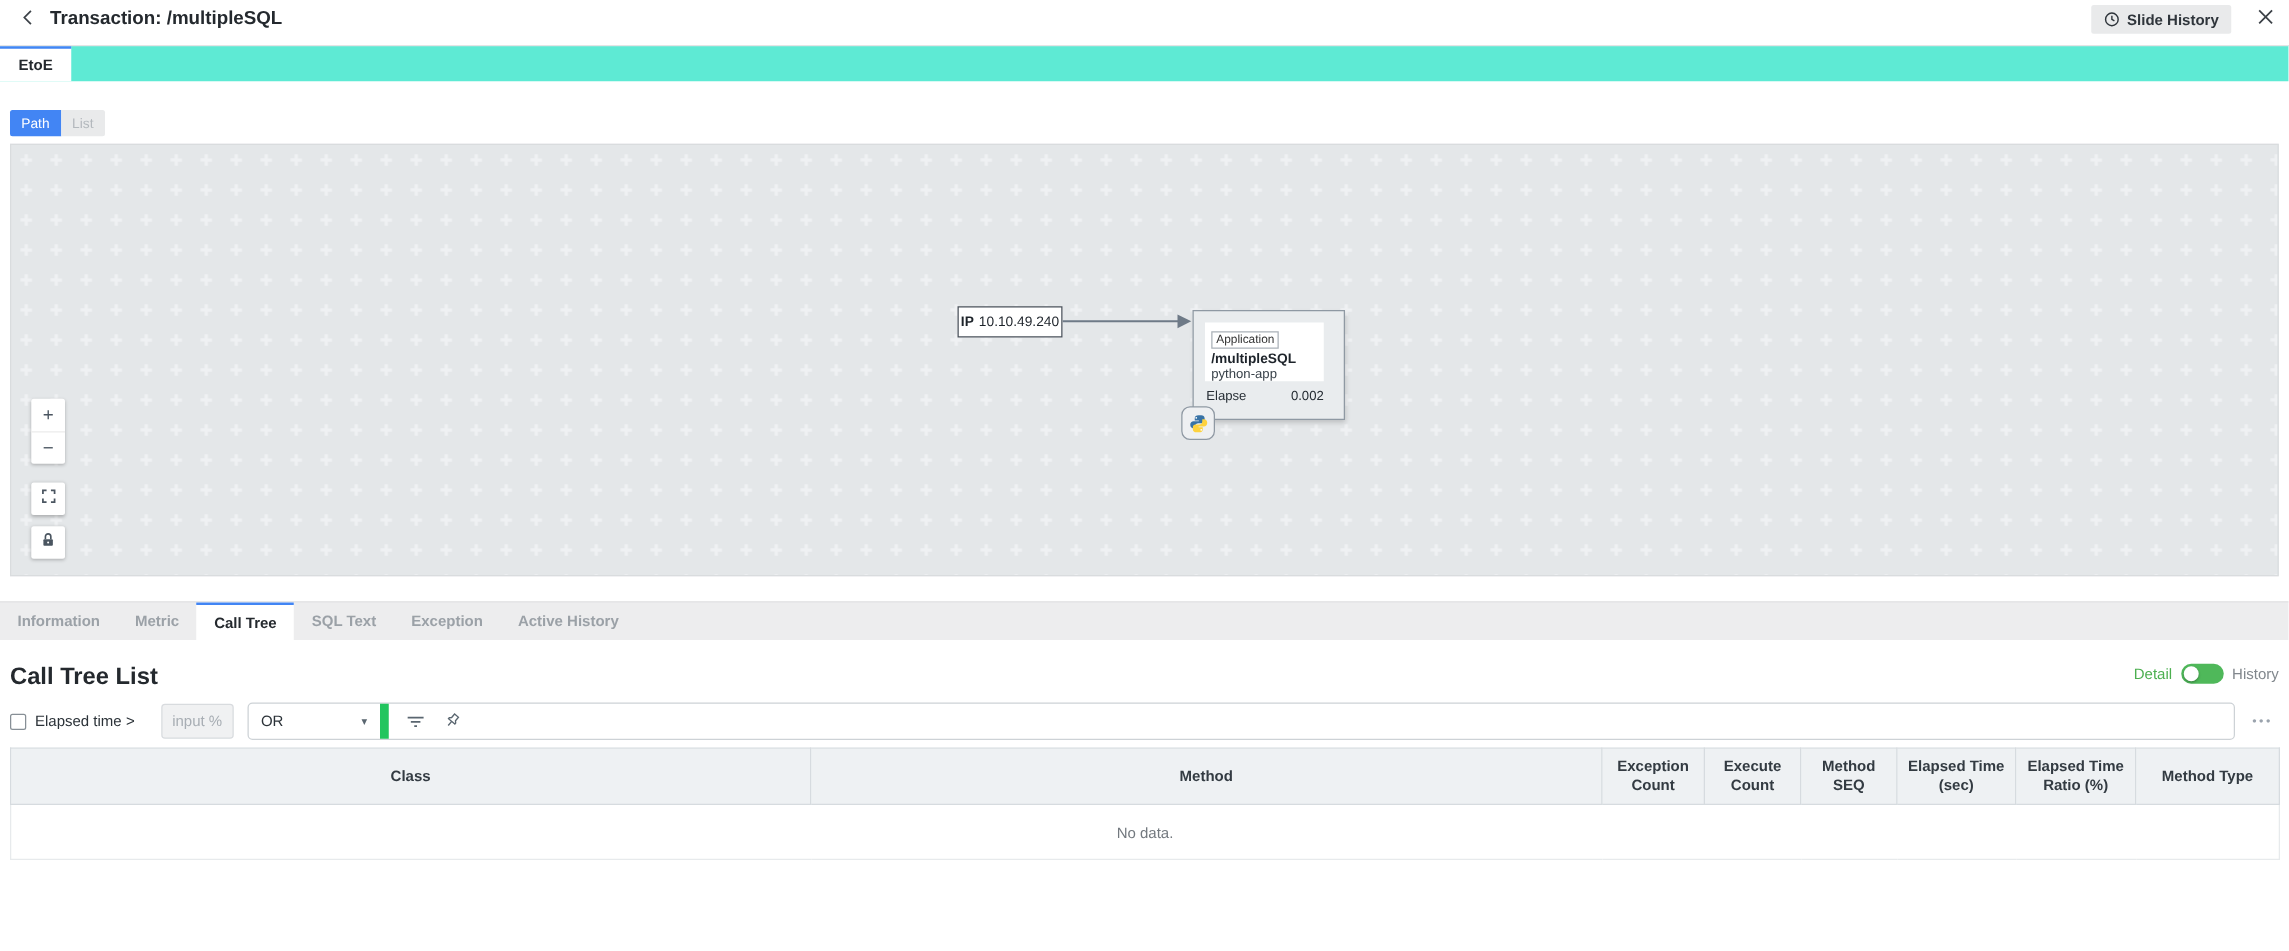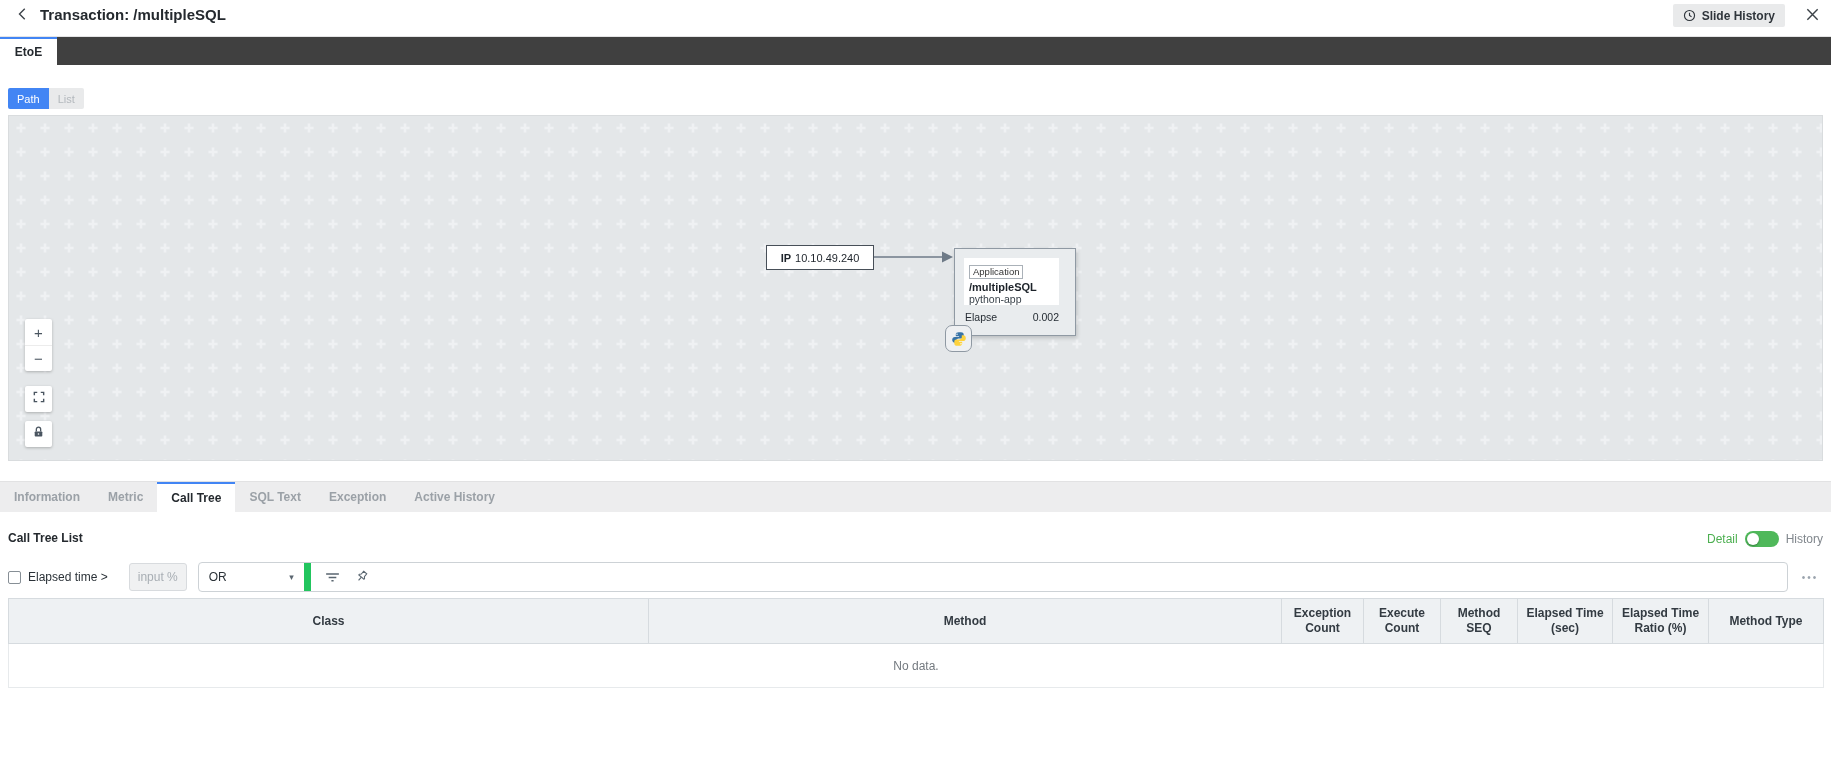--- a/index.html
+++ b/index.html
@@ -10,33 +10,33 @@
     color:#24292e;
   }
   
   .top-header { position:absolute; top:0; left:0; width:100%; height:32px;text-decoration:underline; }
   .back-btn { position:absolute; left:14px; top:7px; width:18px; height:18px; display:flex; align-items:center; justify-content:center; cursor:pointer; }
   .page-title { position:absolute; left:40px; top:6px; font-size:15px; font-weight:bold; color:#24292e; }
   .slide-history-btn { position:absolute; right:46px; top:4px; height:23px; display:flex; align-items:center; gap:6px; background:#e9eaeb; border-radius:2px; padding:0 10px; font-size:12px; font-weight:bold; color:#2f353b; cursor:pointer; }
   .close-btn { position:absolute; right:10px; top:7px; width:18px; height:18px; display:flex; align-items:center; justify-content:center; cursor:pointer; }
 
   
-  .etoe-bar { position:absolute; top:36px; left:0; width:100%; height:29px; background:#404040; border-top:1px solid #e4e4e5; display:flex; }
+  .etoe-bar { position:absolute; top:36px; left:0; width:100%; height:29px; background:#5eead4; border-top:1px solid #e4e4e5; display:flex; }
   .etoe-tab { width:57px; height:100%; background:#fff; border-top:2px solid #4285f4; display:flex; align-items:center; justify-content:center; font-size:12px; font-weight:bold; color:#24292e; cursor:pointer; }
 
   
   .view-toggle { position:absolute; top:88px; left:8px; height:21px; display:flex; }
   .seg-btn { height:21px; padding:0 9px; display:flex; align-items:center; font-size:11px; cursor:pointer; }
   .seg-btn.active { background:#4285f4; color:#fff; border-radius:2px 0 0 2px; }
   .seg-btn.inactive { background:#e9eaeb; color:#b3b8bd; border-radius:0 2px 2px 0; }
 
   
   .canvas { position:absolute; top:115px; left:8px; width:1815px; height:346px; background:#e4e7e9; border:1px solid #d9dcde; }
   .canvas svg.bg, .canvas svg.edges { position:absolute; left:0; top:0; }
-  .ip-node { position:absolute; left:757px; top:129px; width:108px; height:25px; background:#fff; border:1px solid #474f58; display:flex; align-items:center; justify-content:center; font-size:11px; color:#1d232a; z-index:2; cursor:pointer; }
+  .ip-node { position:absolute; left:757px; top:129px; width:84px; height:25px; background:#fff; border:1px solid #474f58; display:flex; align-items:center; justify-content:center; font-size:11px; color:#1d232a; z-index:2; cursor:pointer; }
   .ip-node b { margin-right:4px; }
   .app-node { position:absolute; left:945px; top:132px; width:122px; height:88px; background:#e9ecee; border:1px solid #8f99a3; box-shadow:1px 2px 4px rgba(0,0,0,.18); z-index:2; cursor:pointer; }
   .app-inner { position:absolute; left:9px; top:9px; width:95px; height:47px; background:#fff; padding:3px 5px; }
   .app-type-badge { display:inline-block; border:1px solid #aab1b8; font-size:9.5px; line-height:12px; padding:0 3px; color:#333; }
   .app-name { font-size:11px; font-weight:bold; color:#1d232a; margin-top:2px; }
   .app-agent { font-size:10.5px; color:#39424a; }
   .app-elapse { position:absolute; left:10px; right:16px; top:62px; display:flex; justify-content:space-between; font-size:10.5px; color:#262d34; }
   .runtime-badge { position:absolute; left:-10px; top:76px; width:27px; height:27px; border-radius:7px; background:#eef0f2; border:1px solid #8f99a3; display:flex; align-items:center; justify-content:center; }
 
   .zoom-box { position:absolute; left:16px; top:203px; width:27px; background:#fff; border-radius:2px; box-shadow:0 1px 3px rgba(0,0,0,.25); z-index:3; }
@@ -45,21 +45,21 @@
   .tool-btn { position:absolute; left:16px; width:27px; height:26px; background:#fff; border-radius:2px; box-shadow:0 1px 3px rgba(0,0,0,.25); display:flex; align-items:center; justify-content:center; z-index:3; cursor:pointer; }
   .fs-btn { top:270px; }
   .lock-btn { top:305px; }
 
   
   .detail-tabs { position:absolute; top:481px; left:0; width:100%; height:31px; background:#ededee; border-top:1px solid #e2e2e3; display:flex; }
   .dtab { padding:0 14px; display:flex; align-items:center; font-size:12px; font-weight:bold; color:#9ba1a7; cursor:pointer; }
   .dtab.active { background:#fff; border-top:2px solid #4285f4; color:#24292e; }
 
   
-  .section-title { position:absolute; top:531px; left:8px; font-size:12px; font-weight:bold; color:#24292e; }
+  .section-title { position:absolute; top:531px; left:8px; font-size:19px; font-weight:bold; color:#24292e; }
   .mode-toggle { position:absolute; top:531px; right:8px; display:flex; align-items:center; gap:7px; font-size:12px; }
   .mode-detail { color:#4caf50; }
   .mode-summary { color:#81878d; }
   .switch { position:relative; width:34px; height:16px; border-radius:9px; background:#4fb85a; cursor:pointer; }
   .switch .knob { position:absolute; left:2px; top:2px; width:12px; height:12px; border-radius:50%; background:#fff; box-shadow:0 1px 2px rgba(0,0,0,.3); }
 
   
   .filter-row { position:absolute; top:562px; left:8px; width:1815px; height:30px; display:flex; align-items:center; }
   .chk { width:13px; height:13px; border:1px solid #878f96; border-radius:2px; background:#fff; margin-right:7px; cursor:pointer; flex:none; }
   .chk-label { font-size:12px; color:#2b3238; margin-right:21px; white-space:nowrap; }

